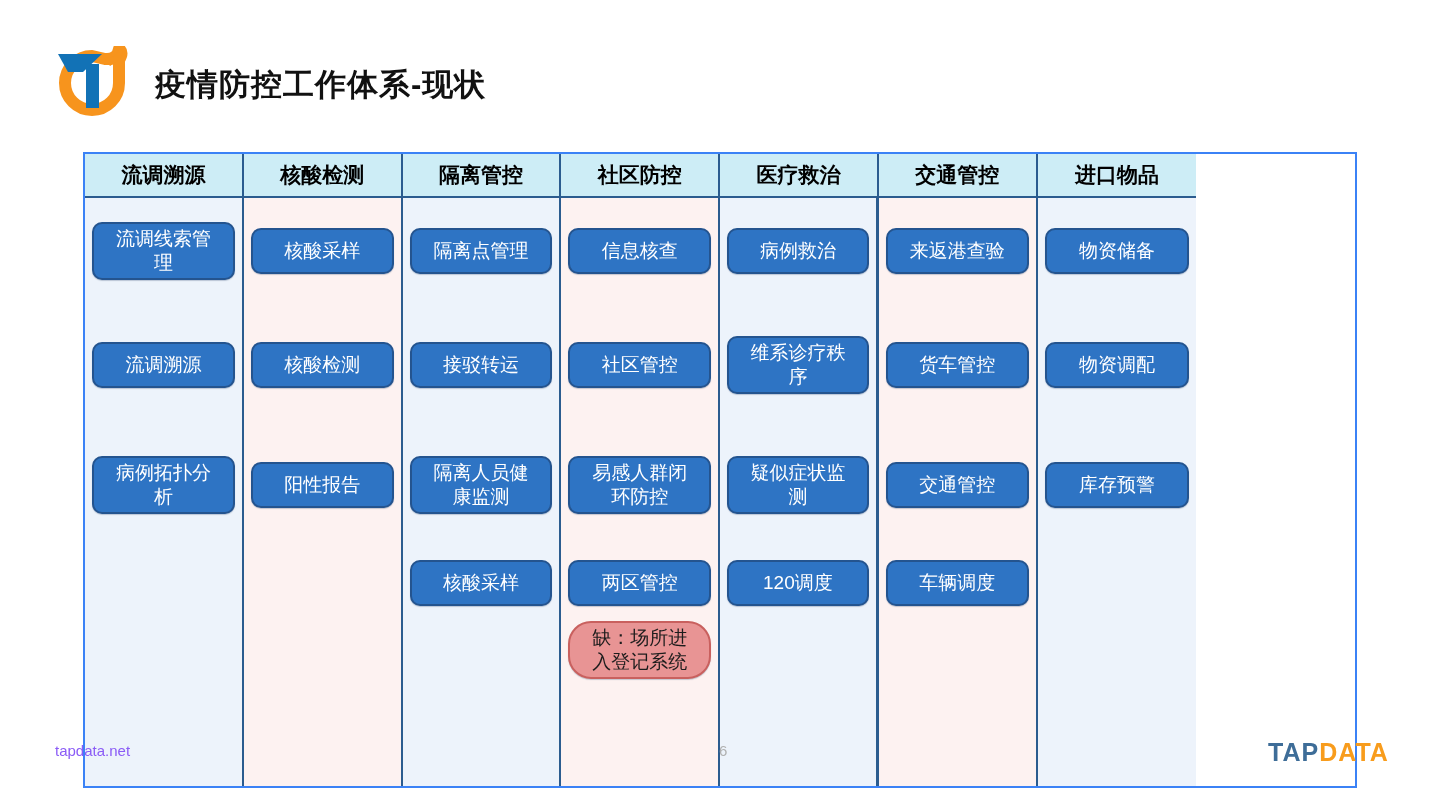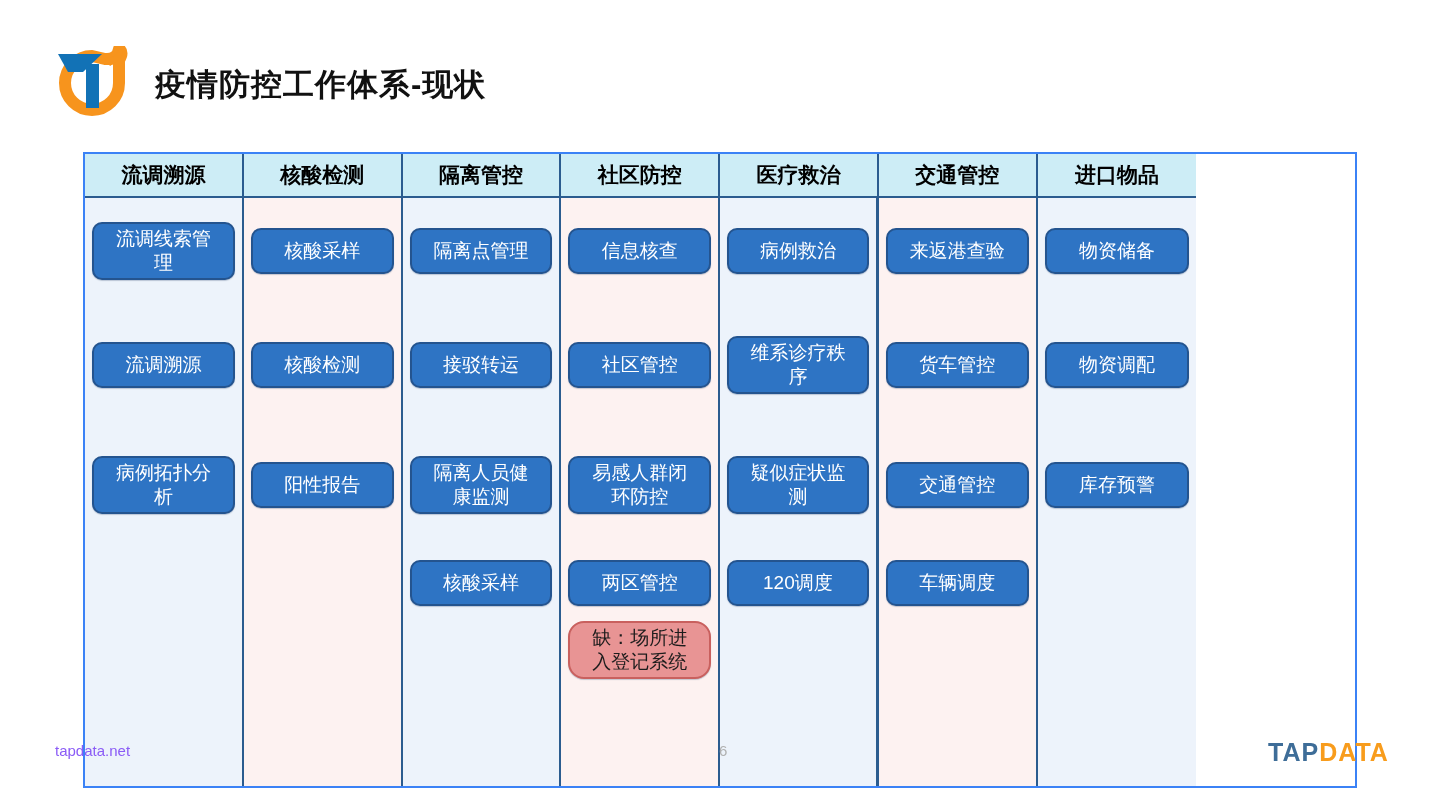--- a/index.html
+++ b/index.html
@@ -46,21 +46,21 @@
   .r5 { top:420px; height:64px; }
 
   .item {
     margin:auto; width:100%; min-height:46px; padding:3px 6px;
     background:#2e74c4; border:2px solid #24548f; border-radius:10px;
     color:#ffffff; font-size:19px; line-height:1.25;
     display:flex; align-items:center; justify-content:center; text-align:center;
     white-space:pre-line; box-shadow:0 1px 1px rgba(30,60,100,0.25);
   }
   .item.missing {
-    background:#e89494; border-color:#c9605e; color:#1c1c1c; border-radius:16px;
+    background:#e89494; border-color:#c9605e; color:#1c1c1c; border-radius:23px;
   }
 
   
   .site-label {
     position:absolute; left:55px; top:742px; font-size:15px; color:#8b5cf6; z-index:5;
   }
   .page-number {
     position:absolute; left:719px; top:742px; font-size:15px; color:#b0b0b0; z-index:5;
   }
   .brand {

